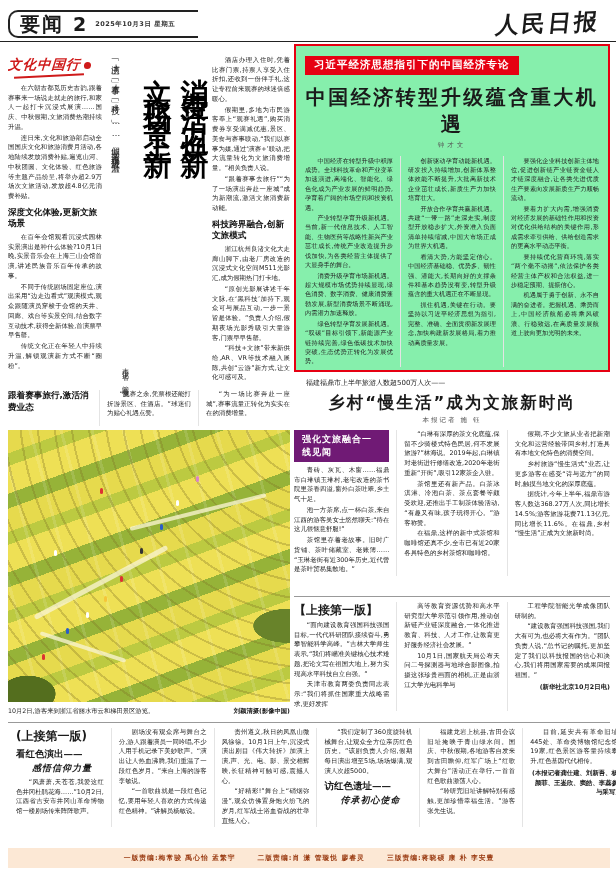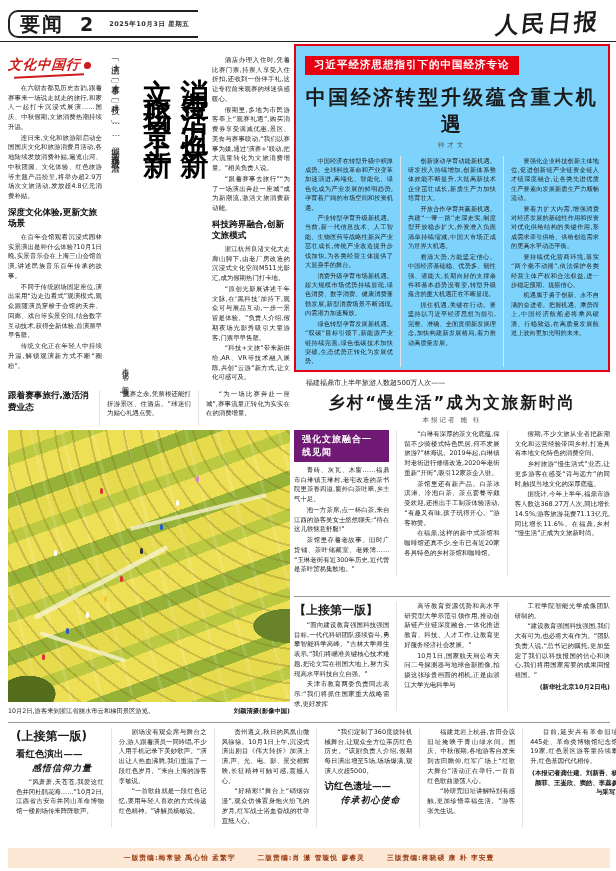--- a/index.html
+++ b/index.html
@@ -4,21 +4,21 @@
 <style>
   * { margin:0; padding:0; box-sizing:border-box; }
   html,body { background:#e8e8e8; }
   body { font-family:"DejaVu Sans","Liberation Sans",sans-serif; }
   .page { position:relative; width:616px; height:871px; background:#ffffff; margin:0 auto; overflow:hidden; color:#1a1a1a; }
 
   
   .masthead { position:absolute; left:0; top:0; width:616px; height:42px; border-bottom:1.5px solid #222; }
   .section-bracket { position:absolute; left:8px; top:10px; height:28px; width:190px;
     border:2px solid #222; border-right:none; border-radius:10px 0 0 10px;
-    display:flex; align-items:center; gap:16px; padding-left:10px; border-bottom:none; border-top:2px solid #222;
+    display:flex; align-items:center; gap:9px; padding-left:10px; border-bottom:none; border-top:2px solid #222;
     border-bottom:2px solid #222; }
   .section-name { font-size:20px; font-weight:bold; letter-spacing:2px; }
   .page-num { font-size:19px; font-weight:bold; }
   .issue-date { font-size:6.5px; font-weight:bold; color:#333; letter-spacing:0.5px; }
   .paper-name { position:absolute; right:16px; top:8px; font-family:"DejaVu Serif","Liberation Serif",serif;
     font-size:23px; font-weight:bold; letter-spacing:3px; transform:skewX(-8deg) rotate(-2deg); }
 
   
   .para { font-size:6.4px; line-height:1.52; text-align:justify; text-indent:2em; color:#222; margin-bottom:1px; }
   .cols { display:flex; }
@@ -61,21 +61,21 @@
   .t1 { left:18px; top:150px; width:150px; height:5px; transform:rotate(-28deg); }
   .t2 { left:120px; top:80px; width:140px; height:4px; transform:rotate(-14deg); }
   .t3 { left:30px; top:215px; width:90px; height:4px; transform:rotate(18deg); }
   .person { position:absolute; width:3px; height:6px; border-radius:2px; }
   .caption { position:absolute; left:8px; top:707px; width:282px; display:flex; justify-content:space-between; }
   .caption-text { font-size:6.3px; color:#222; }
   .caption-credit { font-size:6.3px; font-weight:bold; color:#222; }
 
   
   .econ-box { position:absolute; left:294px; top:44px; width:316px; height:328px;
-    border:2.5px solid #e60012; padding:7px 9px 6px; overflow:hidden; background:#7dd3fc; }
+    border:2.5px solid #e60012; padding:7px 9px 6px; overflow:hidden; background:#86efac; }
   .econ-kicker { display:inline-block; background:#e60012; color:#fff; font-weight:bold; font-size:10.5px;
     letter-spacing:1px; padding:2.5px 9px; }
   .econ-title { font-size:20px; font-weight:bold; letter-spacing:2.5px; text-align:center; margin:9px 0 3px; }
   .econ-byline { font-size:6.5px; color:#555; text-align:center; letter-spacing:3px; margin-bottom:6px; }
   .econ-box .para { font-size:6.2px; }
 
   
   .village { position:absolute; left:294px; top:378px; width:316px; height:214px; overflow:hidden; }
   .vil-kicker { font-size:7px; color:#222; margin-left:12px; }
   .vil-title { font-size:16.5px; font-weight:bold; letter-spacing:2px; text-align:center; margin:4px 0 2px; }

